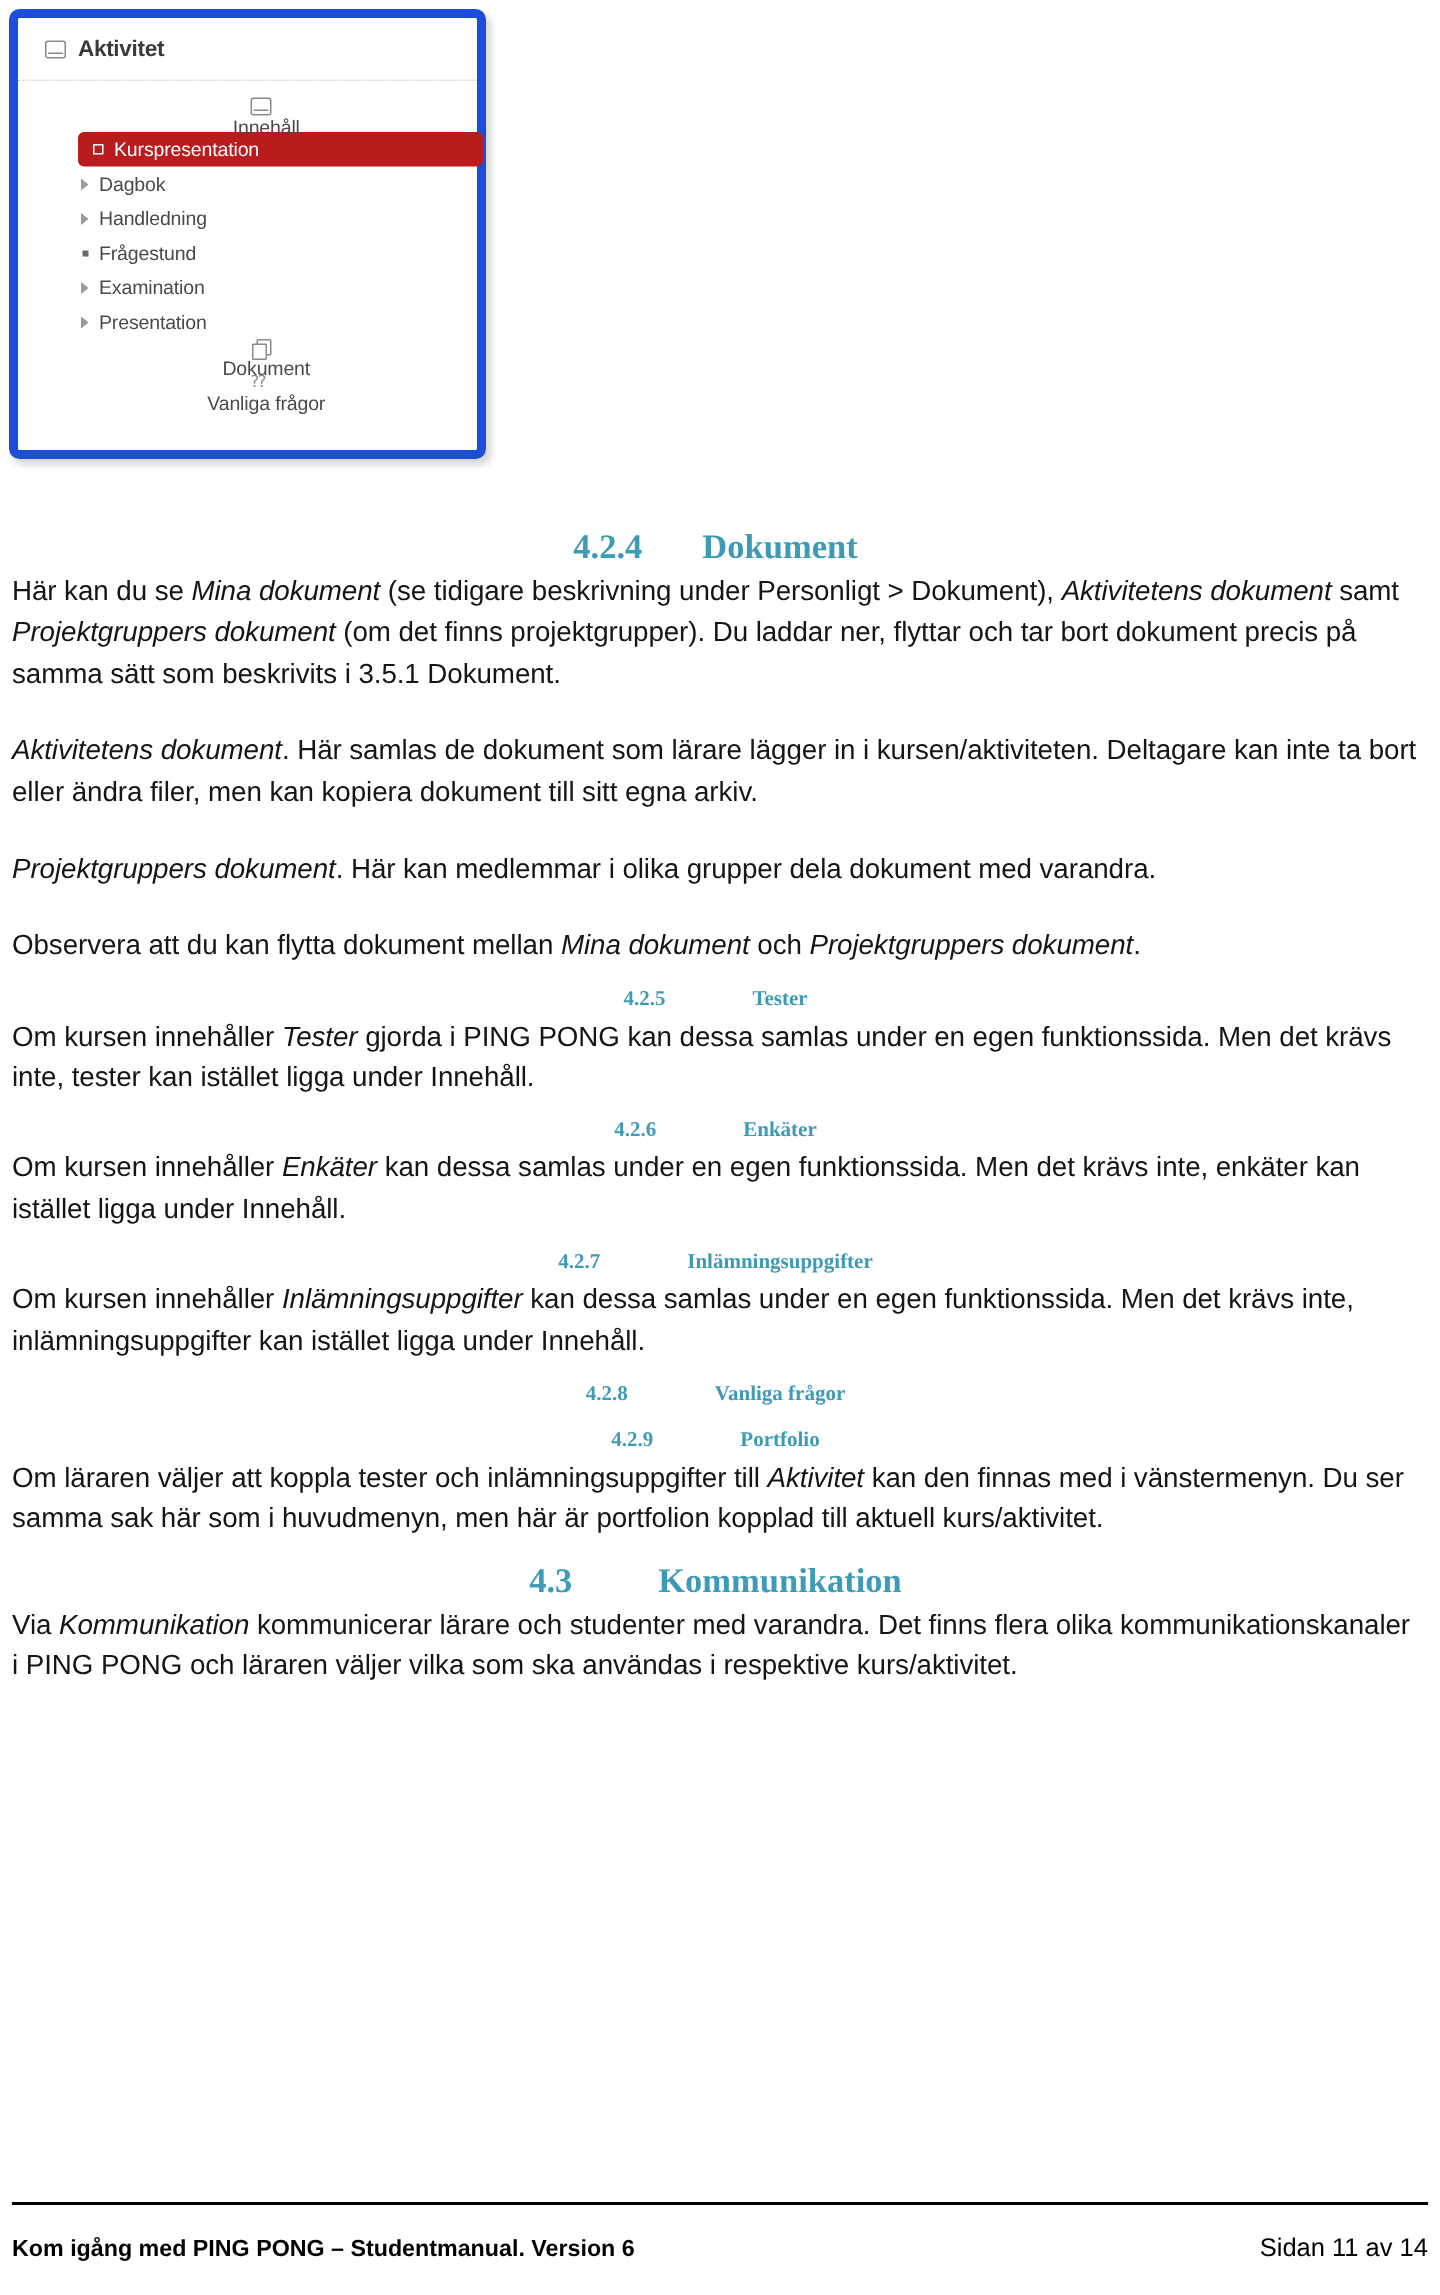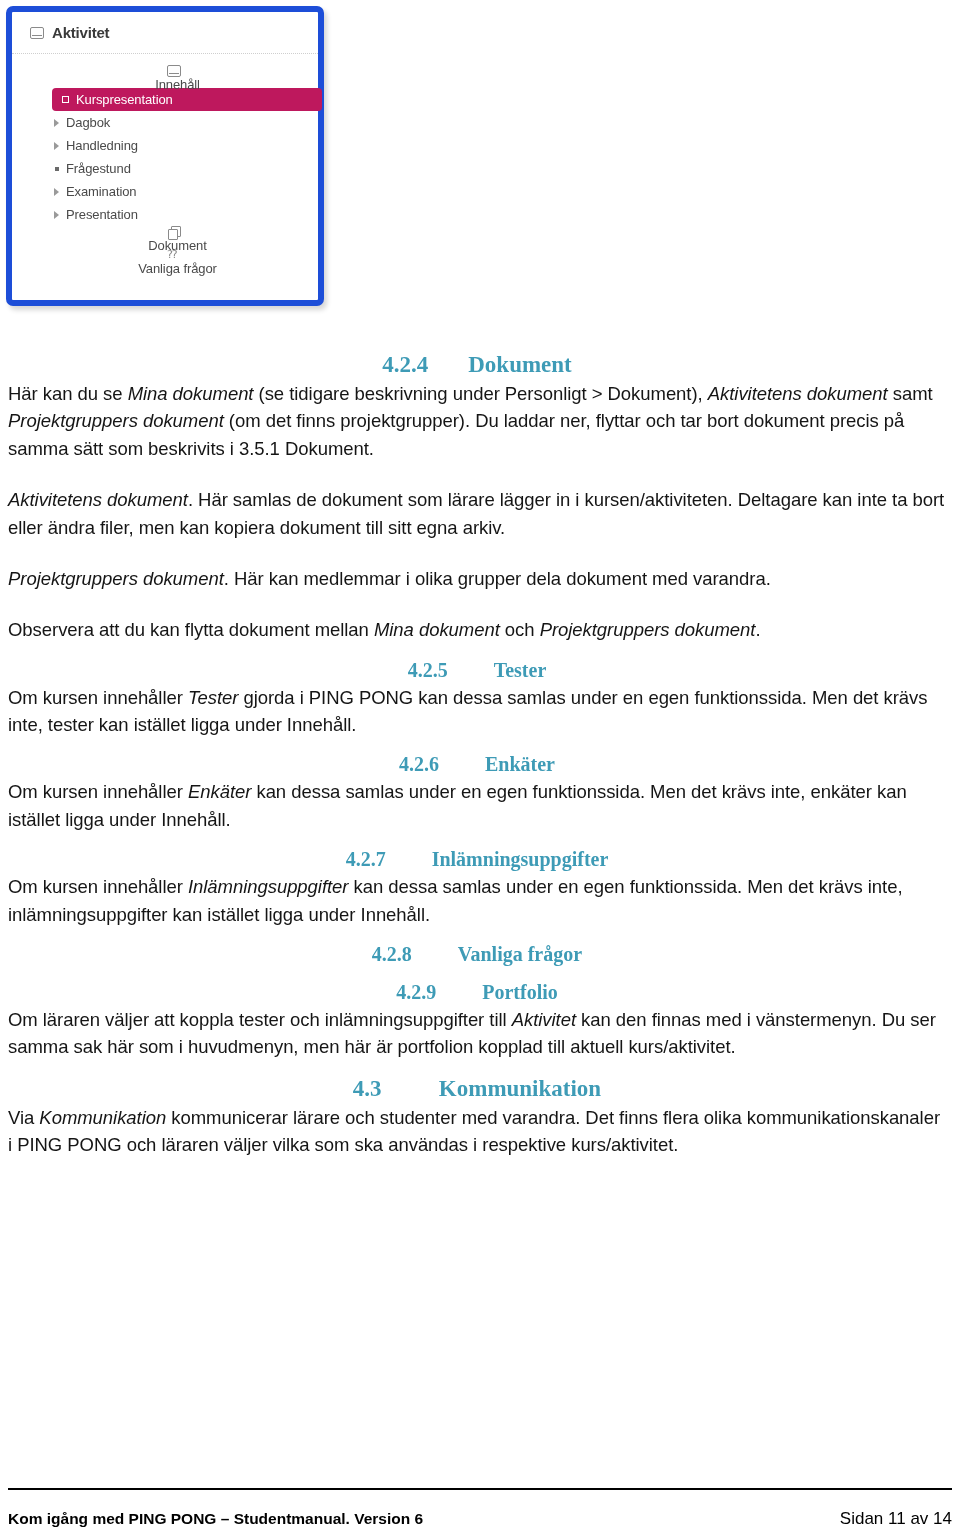--- a/index.html
+++ b/index.html
@@ -66,21 +66,21 @@
     color: #4a4a4a;
     letter-spacing: -0.1px;
     white-space: nowrap;
   }
   .lvl1 { padding-left: 18px; flex-direction: column; }
   .lvl2 { padding-left: 40px; }
 
   .tree-label { margin-left: 7px; }
 
   .row-selected {
-    background: #be185d;
+    background: #b91c1c;
     color: #ffffff;
     width: 270px;
     border-radius: 4px;
     margin-left: 40px;
     padding-left: 0;
     box-sizing: border-box;
   }
   .row-selected .tree-label { color: #ffffff; font-weight: normal; }
   .row-selected .marker-box { margin-left: 10px; }
 
@@ -168,21 +168,21 @@
   h2.sec, h3.sec {
     color: #3e9bb6;
     font-family: "Liberation Serif", serif;
     font-weight: bold;
     margin: 0;
     display: flex;
     align-items: baseline;
     justify-content: center;
   }
   h2.sec { font-size: 23px; }
-  h3.sec { font-size: 20px; }
+  h3.sec { font-size: 14px; }
   .sec-num {
     display: inline-block;
     width: 86px;
     flex: 0 0 auto;
   }
   h2.sec .sec-num { width: 86px; }
   .sec-title { white-space: nowrap; }
 
   p.body {
     margin: 2px 0 0 0;
@@ -195,21 +195,20 @@
   .gap { height: 22px; }
   .gap-sm { height: 15px; }
   em { font-style: italic; }
 
   
   #footer {
     position: absolute;
     left: 8px;
     top: 1468px;
     width: 944px;
-    margin-top: 20px;
   }
   .footer-rule {
     border-top: 2px solid #000000;
     width: 944px;
     margin-bottom: 19px;
   }
   .footer-row {
     display: flex;
     justify-content: space-between;
     align-items: baseline;

